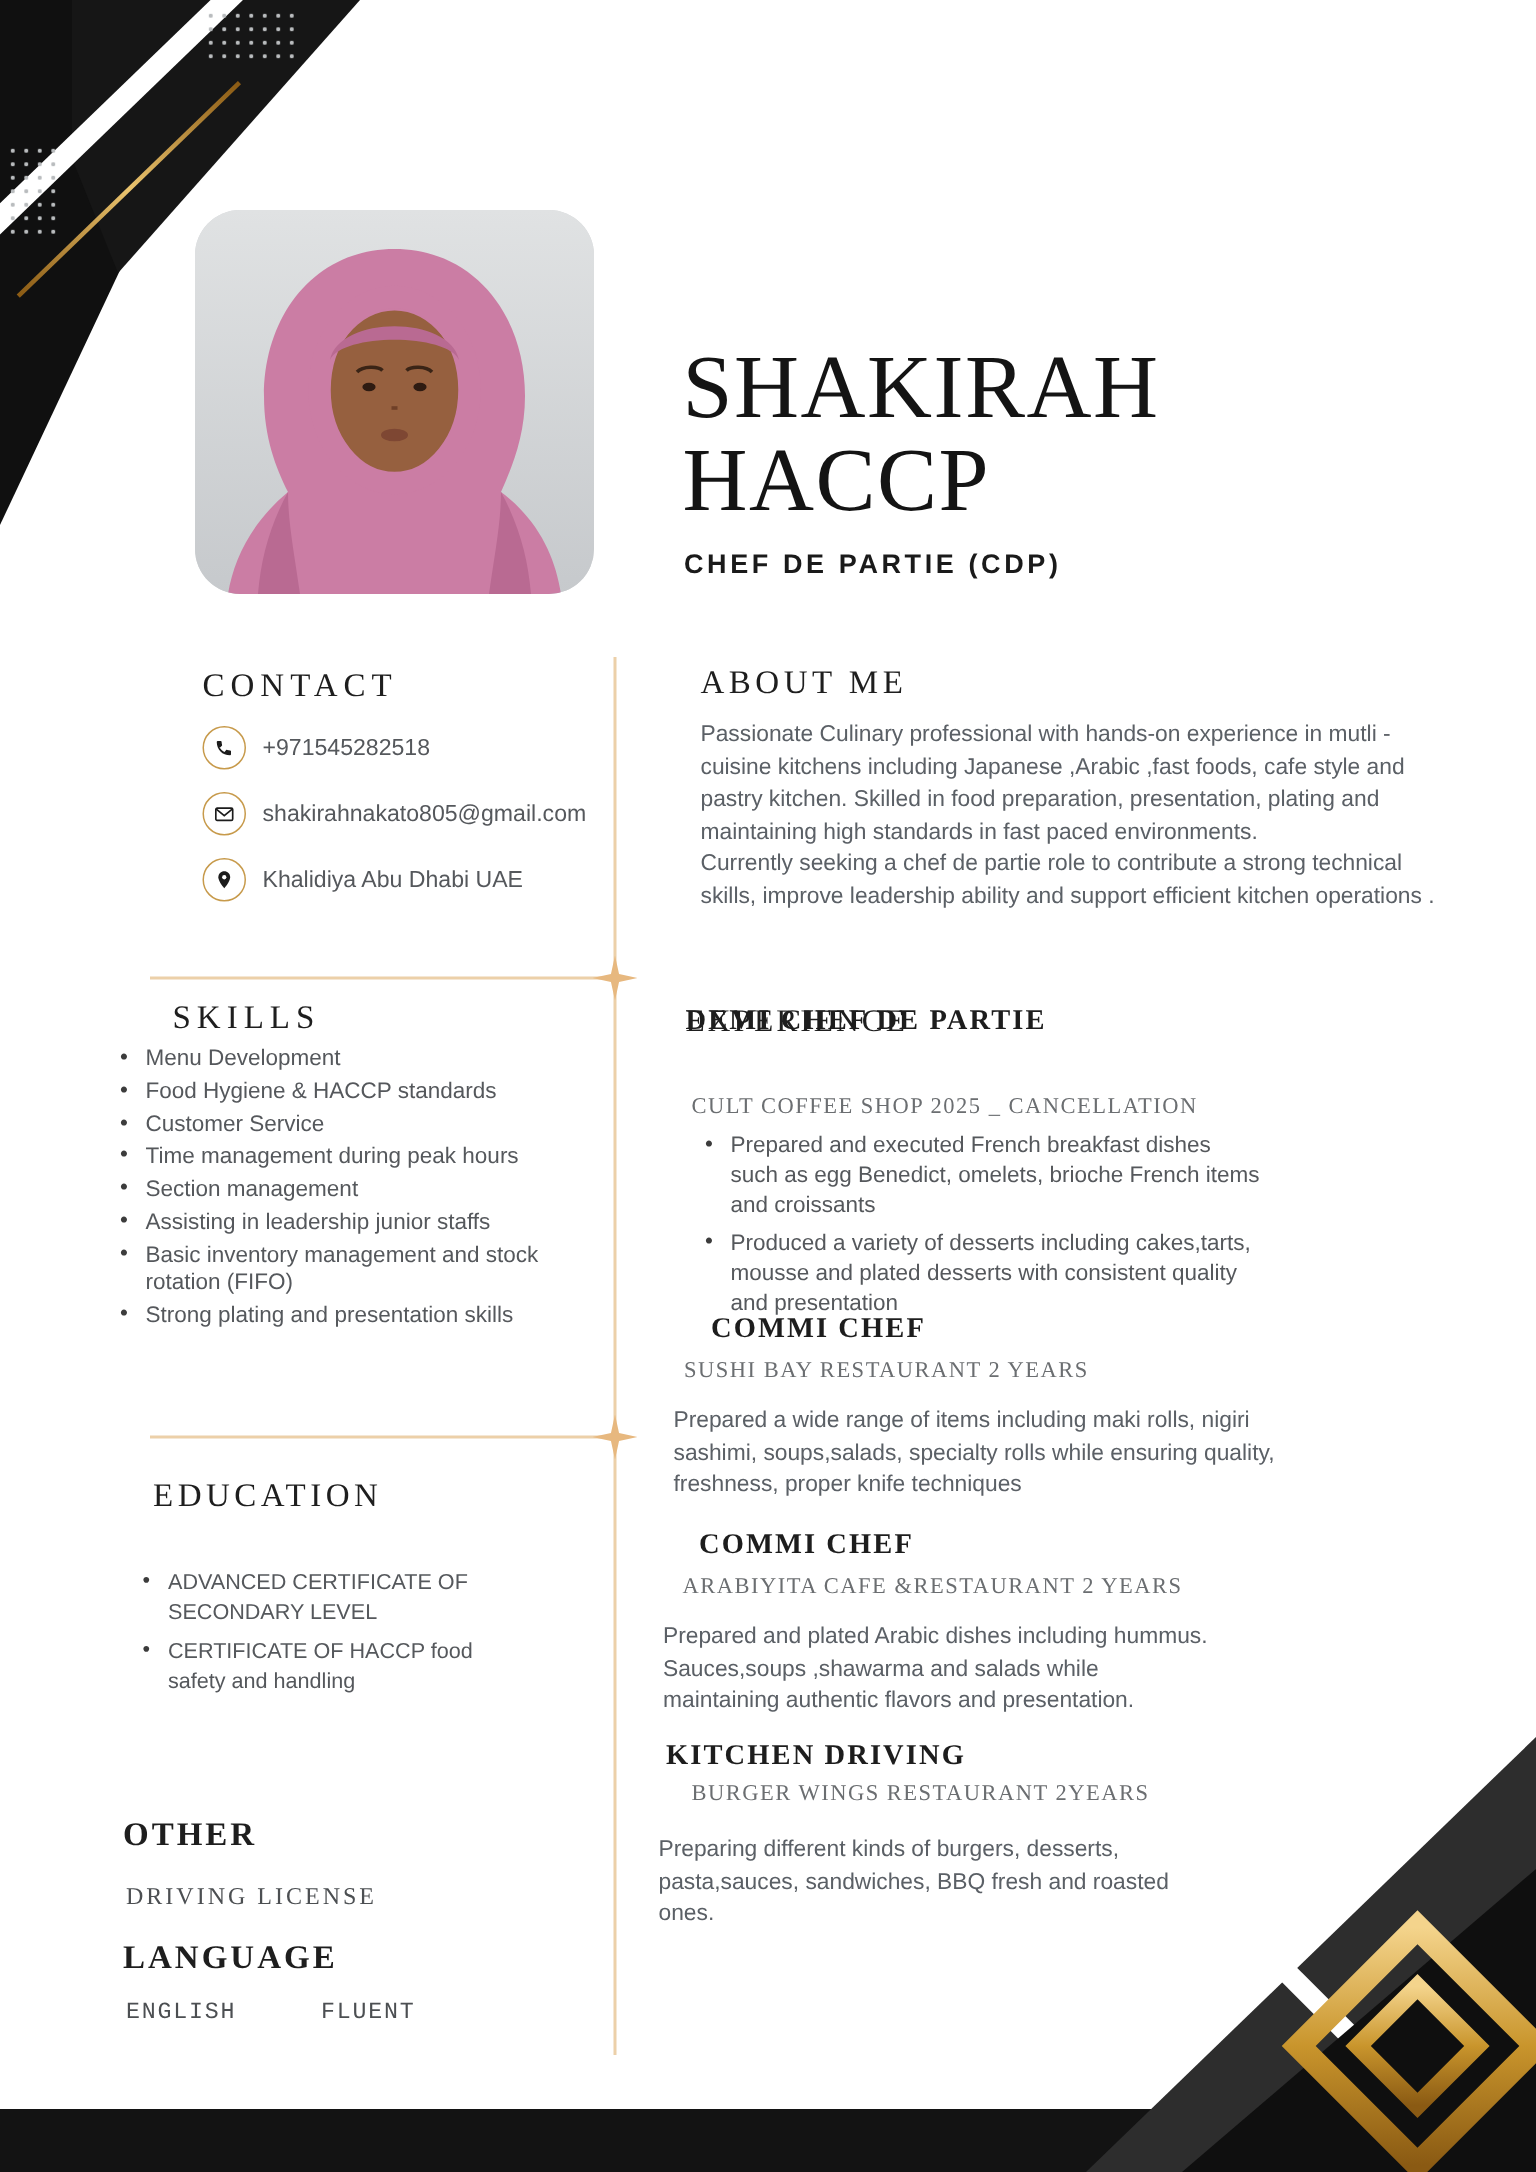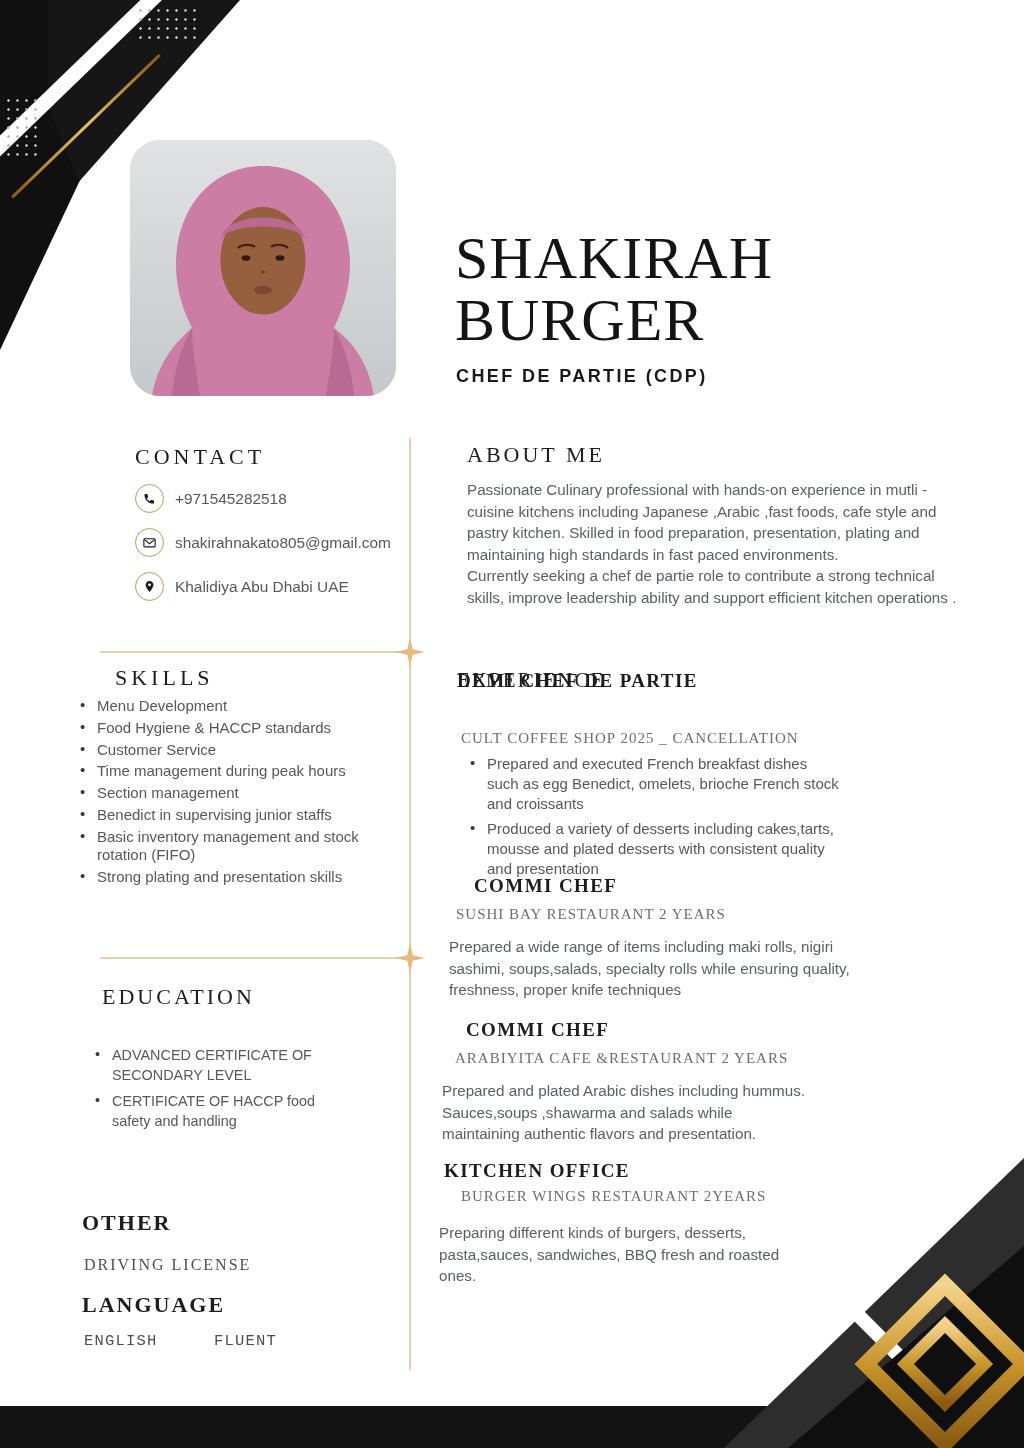--- a/index.html
+++ b/index.html
@@ -172,21 +172,21 @@
     <ellipse cx="150" cy="118" rx="4.4" ry="2.8" fill="#2e1b12"></ellipse>
     <path d="M108 108 C112 104 122 104 125 107" stroke="#3a2416" stroke-width="2.4" fill="none"></path>
     <path d="M141 107 C144 104 154 104 158 108" stroke="#3a2416" stroke-width="2.4" fill="none"></path>
     <path d="M131 132 L135 132" stroke="#6f4028" stroke-width="2.4"></path>
     <ellipse cx="133" cy="150" rx="9" ry="4.2" fill="#7e4733"></ellipse>
   </svg>
 </div>
 
 <h1 class="abs name">
   <span>SHAKIRAH</span>
-  <span>BURGER</span>
+  <span>HACCP</span>
 </h1>
 <div class="abs job-title">CHEF DE PARTIE (CDP)</div>
 
 <h2 class="abs sec-h contact-h">CONTACT</h2>
 <div class="abs contact-rows">
   <div class="c-row">
     <span class="c-ic">
       <svg viewBox="0 0 24 24">
           <path d="M6.6 10.8c1.2 2.4 3.2 4.4 5.6 5.6l1.9-1.9c.3-.3.7-.4 1.1-.2 1 .3 2 .5 3 .5.6 0 1 .4 1 1V19c0 .6-.4 1-1 1C10 20 4 14 4 5.8c0-.6.4-1 1-1h3.2c.6 0 1 .4 1 1 0 1 .2 2 .5 3 .1.4 0 .8-.2 1.1l-1.9 1.9z" fill="#1c1c1c"></path>
         </svg>
@@ -213,21 +213,21 @@
   </div>
 </div>
 
 <h2 class="abs sec-h skills-h">SKILLS</h2>
 <ul class="abs blt skills-list">
   <li>Menu Development</li>
   <li>Food Hygiene &amp; HACCP standards</li>
   <li>Customer Service</li>
   <li>Time management during peak hours</li>
   <li>Section management</li>
-  <li>Benedict in supervising junior staffs</li>
+  <li>Assisting in leadership junior staffs</li>
   <li>Basic inventory management and stock rotation (FIFO)</li>
   <li>Strong plating and presentation skills</li>
 </ul>
 
 <h2 class="abs sec-h edu-h">EDUCATION</h2>
 <ul class="abs blt edu-list">
   <li>ADVANCED CERTIFICATE OF SECONDARY LEVEL</li>
   <li>CERTIFICATE OF HACCP food safety and handling</li>
 </ul>
 
@@ -243,27 +243,27 @@
 <div class="abs body-txt about-txt">
   <p>Passionate Culinary professional with hands-on experience in mutli - cuisine kitchens including Japanese ,Arabic ,fast foods, cafe style and pastry kitchen. Skilled in food preparation, presentation, plating and maintaining high standards in fast paced environments.</p>
   <p>Currently seeking   a chef de partie role to contribute a strong technical skills, improve leadership ability and support efficient kitchen operations .</p>
 </div>
 
 <h2 class="abs sec-h exp-h">EXPERIENCE</h2>
 
 <div class="job-t j1-t">DEMI CHEF DE PARTIE</div>
 <div class="job-c j1-c">CULT COFFEE SHOP   2025 _ CANCELLATION</div>
 <ul class="abs blt j1-b">
-  <li>Prepared and executed French breakfast dishes such as egg Benedict, omelets, brioche French stock and croissants</li>
+  <li>Prepared and executed French breakfast dishes such as egg Benedict, omelets, brioche French items and croissants</li>
   <li>Produced a variety of desserts including cakes,tarts, mousse and plated desserts with consistent quality and presentation</li>
 </ul>
 
 <div class="job-t j2-t">COMMI CHEF</div>
 <div class="job-c j2-c">SUSHI BAY RESTAURANT 2 YEARS</div>
 <div class="abs body-txt j2-d">Prepared a wide range of items including maki rolls, nigiri sashimi,  soups,salads, specialty rolls while ensuring quality, freshness, proper knife techniques</div>
 
 <div class="job-t j3-t">COMMI CHEF</div>
 <div class="job-c j3-c">ARABIYITA CAFE &amp;RESTAURANT   2 YEARS</div>
 <div class="abs body-txt j3-d">Prepared and plated  Arabic dishes including hummus. Sauces,soups  ,shawarma and salads while maintaining  authentic flavors and presentation.</div>
 
-<div class="job-t j4-t">KITCHEN OFFICE</div>
+<div class="job-t j4-t">KITCHEN DRIVING</div>
 <div class="job-c j4-c">BURGER WINGS RESTAURANT 2YEARS</div>
 <div class="abs body-txt j4-d">Preparing different kinds of burgers, desserts, pasta,sauces, sandwiches, BBQ fresh and roasted ones.</div>
 
 </body></html>

